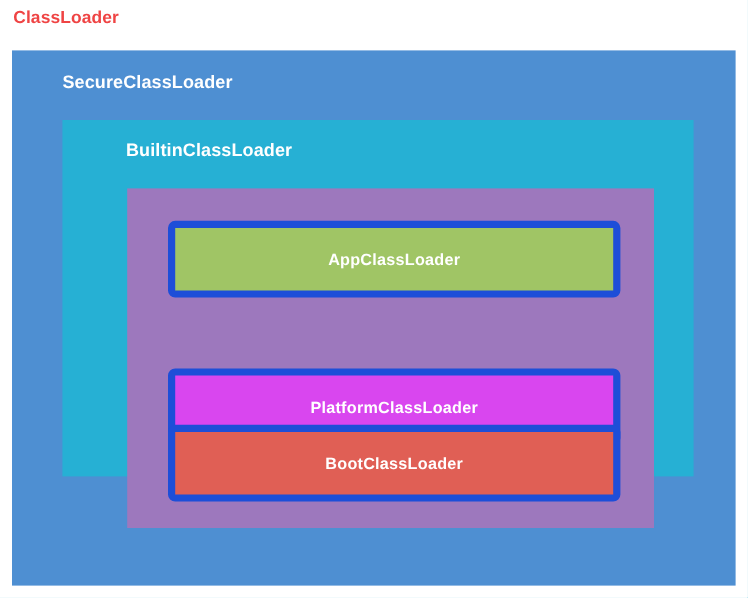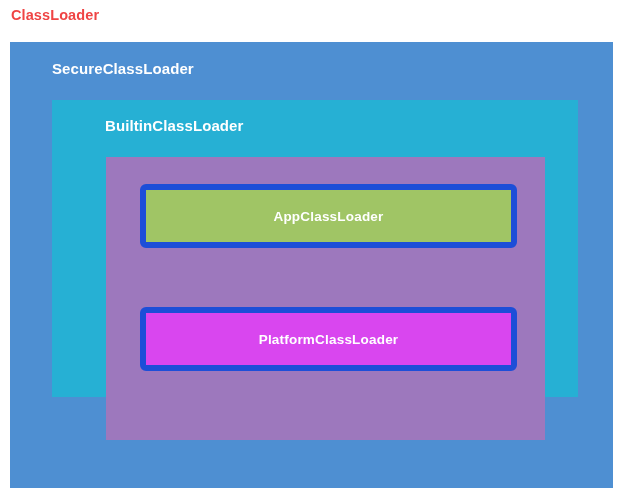--- a/index.html
+++ b/index.html
@@ -129,17 +129,20 @@
       <div class="layer layer-purple">
 
         <div class="chip chip-app">
           <span class="chip-label">AppClassLoader</span>
         </div>
 
         <div class="chip chip-platform">
           <span class="chip-label">PlatformClassLoader</span>
         </div>
 
+        <div class="chip chip-boot">
+          <span class="chip-label">BootClassLoader</span>
+        </div>
 
       </div>
     </div>
   </div>
 </div>
 
 </body></html>

